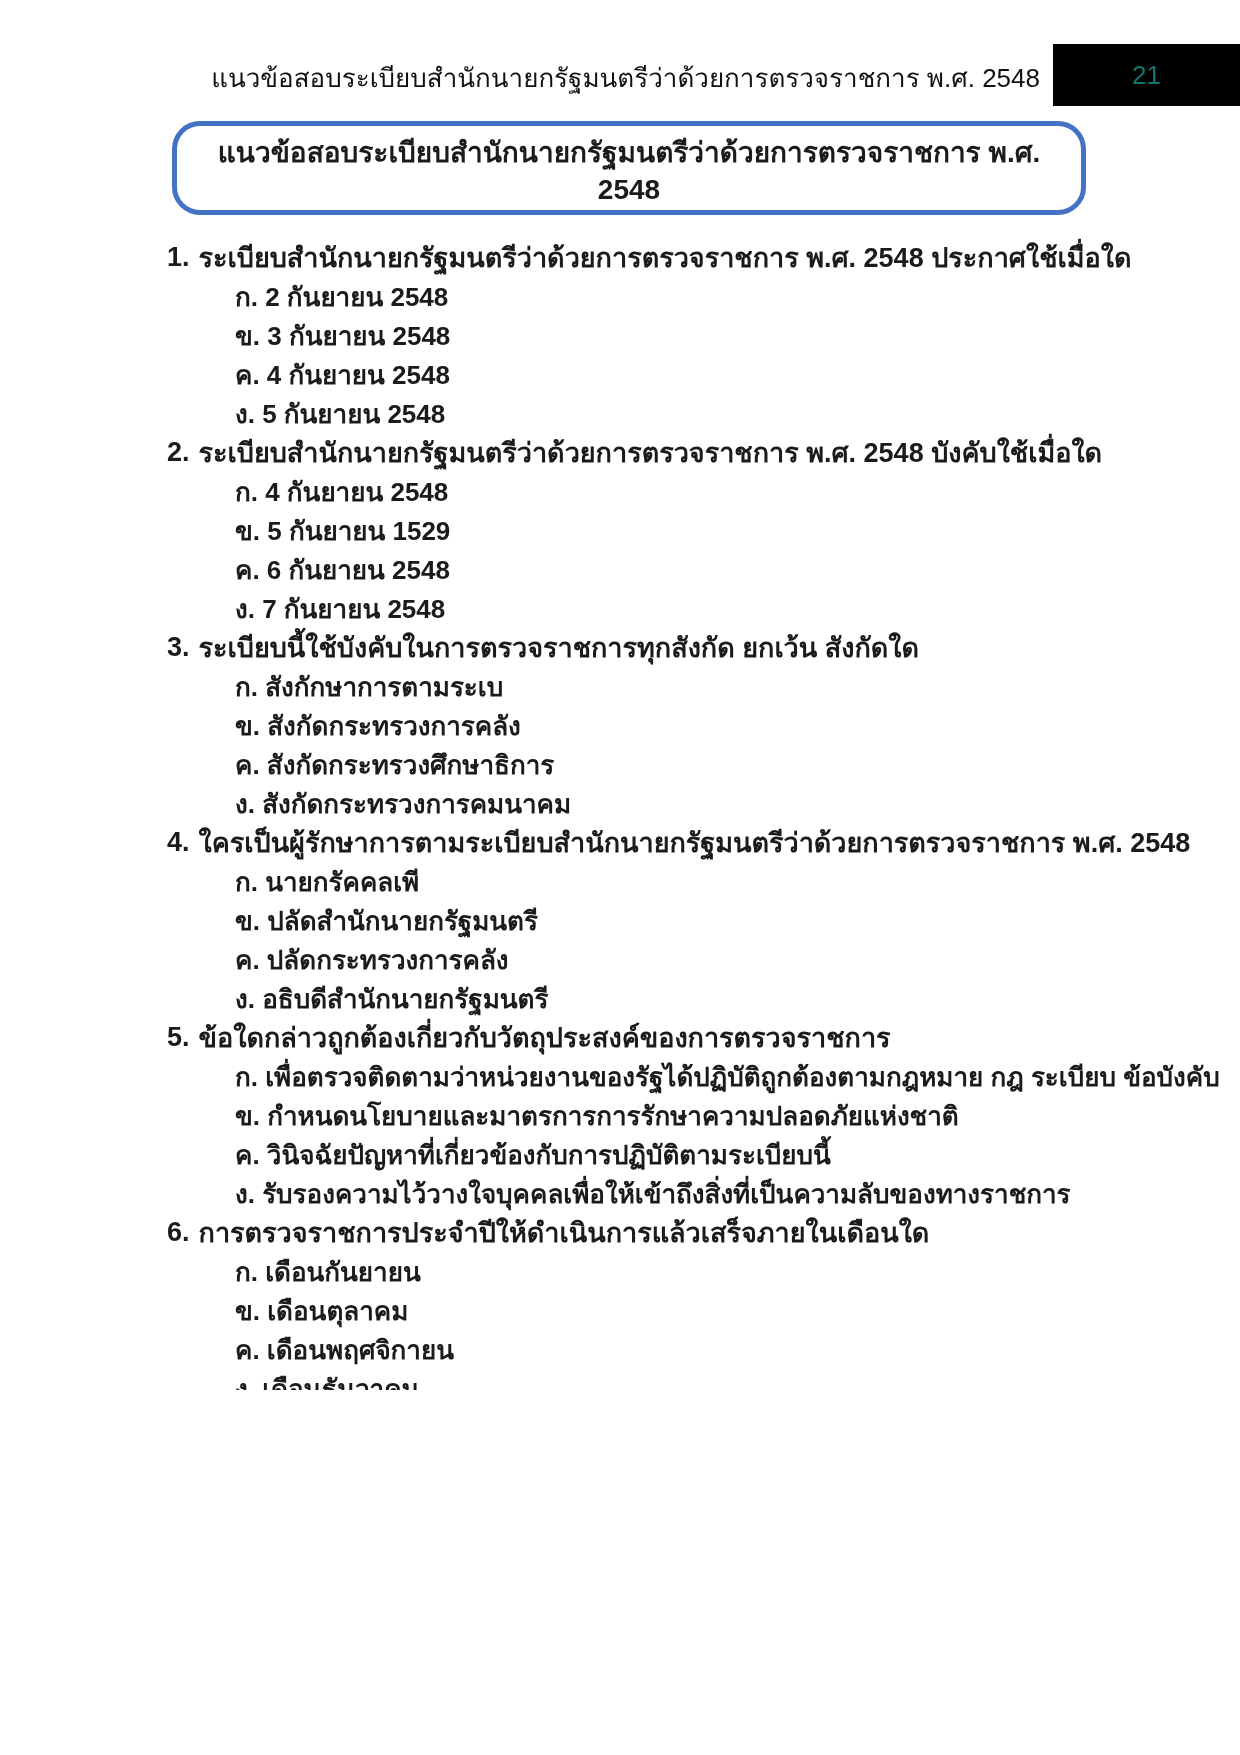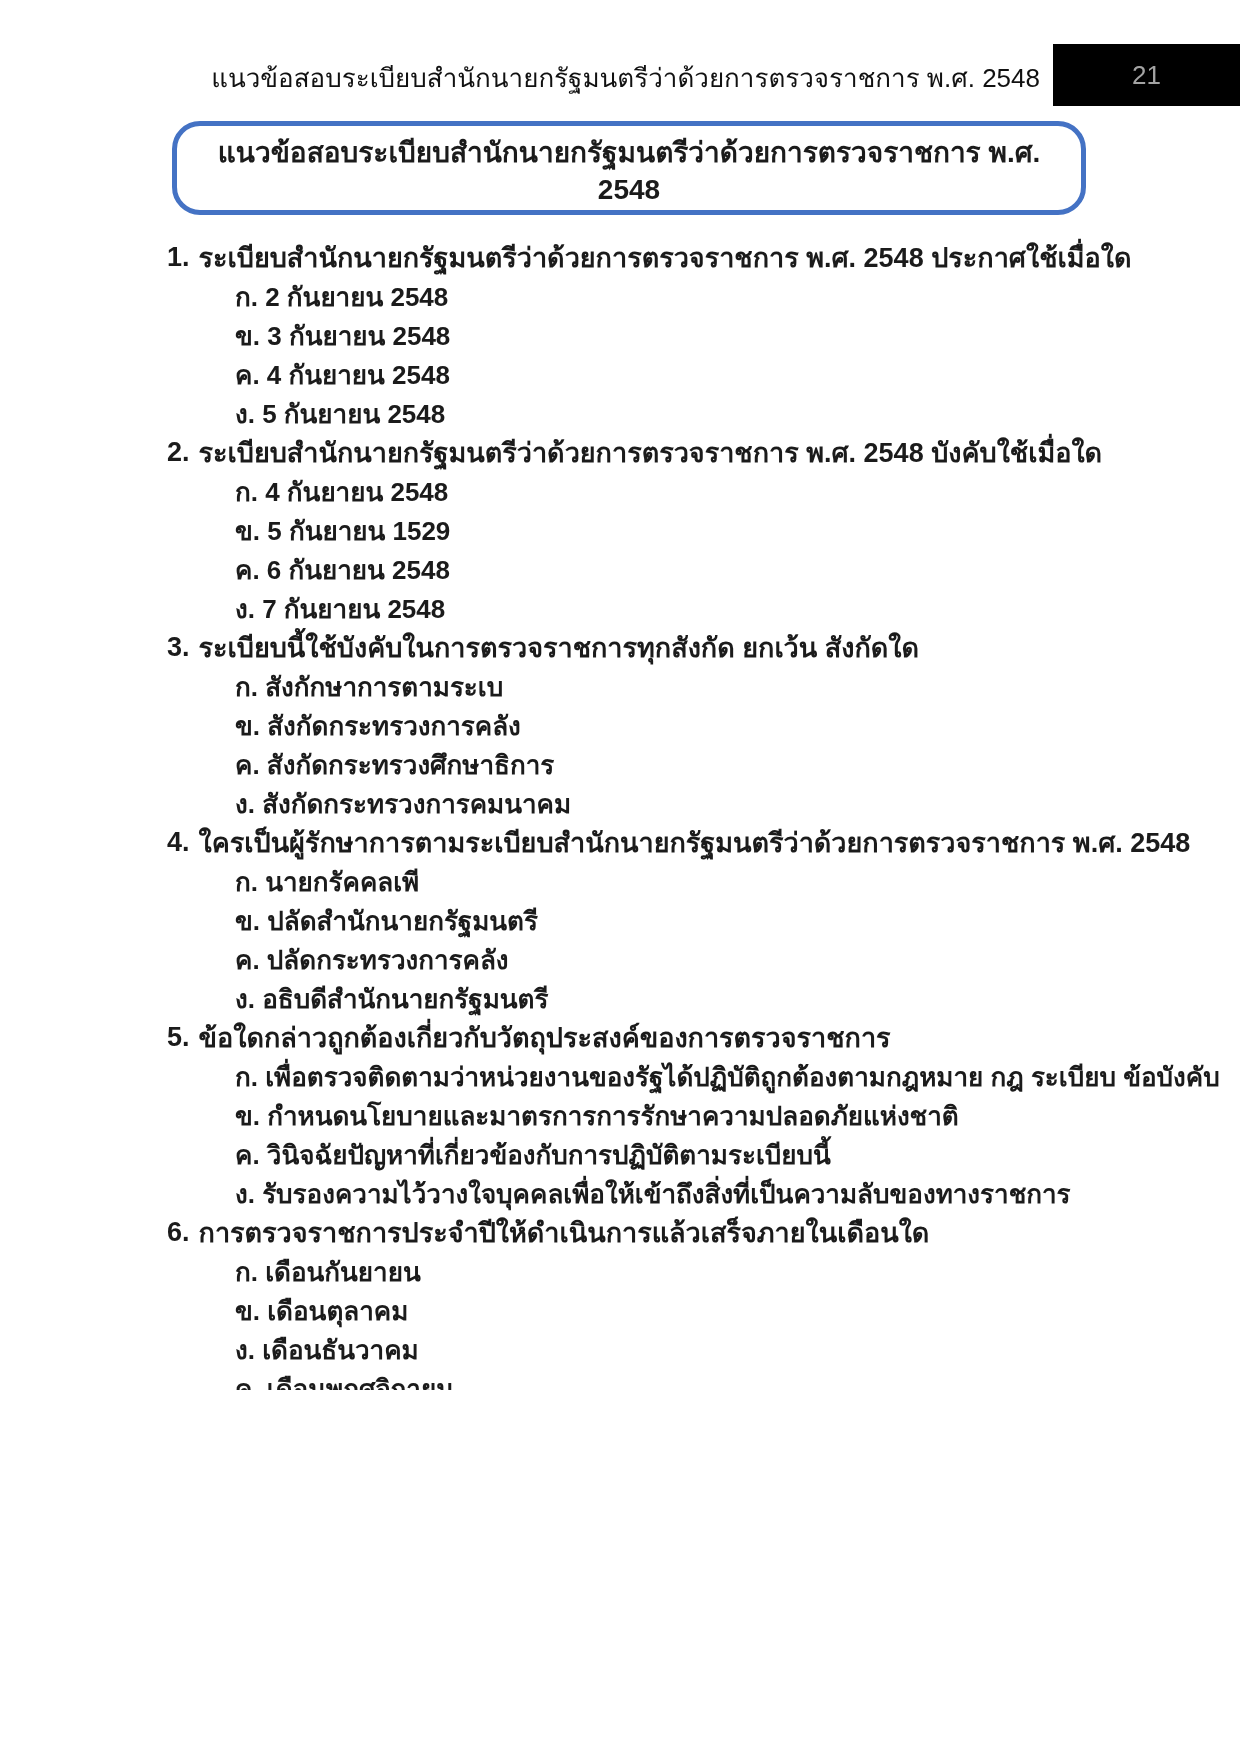--- a/index.html
+++ b/index.html
@@ -11,21 +11,21 @@
     --logo_text_gray:#6D6E71;
     --text_black:#1B1B1B;
   }
   *{margin:0;padding:0;box-sizing:border-box;}
   html,body{background:#ffffff;}
   body{font-family:"Liberation Sans","DejaVu Sans",sans-serif;color:var(--text_black);}
   .page{position:relative;width:1240px;height:1390px;background:#ffffff;overflow:hidden;margin:0 auto;}
 
   
   .running-header{position:absolute;top:57px;right:200px;font-size:26px;color:#111;white-space:nowrap;}
-  .page-number-box{position:absolute;top:44px;left:1053px;width:187px;height:62px;background:var(--page_number_bg);color:#a3a3a3;display:flex;align-items:center;justify-content:center;font-size:26px;}
+  .page-number-box{position:absolute;top:44px;left:1053px;width:187px;height:62px;background:var(--page_number_bg);color:#0f766e;display:flex;align-items:center;justify-content:center;font-size:26px;}
 
   
   .title-box{position:absolute;top:121px;left:172px;width:914px;height:94px;border:5px solid var(--accent_blue);border-radius:28px;display:flex;align-items:center;justify-content:center;background:#ffffff;}
   .title-box .title-text{font-size:28px;font-weight:700;text-align:center;padding:0 24px;}
 
   
   .content{position:absolute;top:238px;left:167px;width:973px;}
   .qline{height:39px;display:flex;align-items:center;white-space:nowrap;}
   .question-line{font-weight:700;font-size:27px;}
   .question-line .q-num{margin-right:9px;}
@@ -111,22 +111,22 @@
       <div class="qline choice-line">ง. รับรองความไว้วางใจบุคคลเพื่อให้เข้าถึงสิ่งที่เป็นความลับของทางราชการ</div>
     </div>
 
     <div>
       <div class="qline question-line">
         <span class="q-num">6.</span>
         <span>การตรวจราชการประจำปีให้ดำเนินการแล้วเสร็จภายในเดือนใด</span>
       </div>
       <div class="qline choice-line">ก. เดือนกันยายน</div>
       <div class="qline choice-line">ข. เดือนตุลาคม</div>
+      <div class="qline choice-line">ค. เดือนพฤศจิกายน</div>
       <div class="qline choice-line">ง. เดือนธันวาคม</div>
-      <div class="qline choice-line">ค. เดือนพฤศจิกายน</div>
     </div>
 
   </div>
 
   <div class="footer-rule"></div>
 
   <div class="logo">
     <div class="logo-mark">
       <svg width="56" height="56" viewBox="0 0 56 56" aria-hidden="true">
         <defs>

